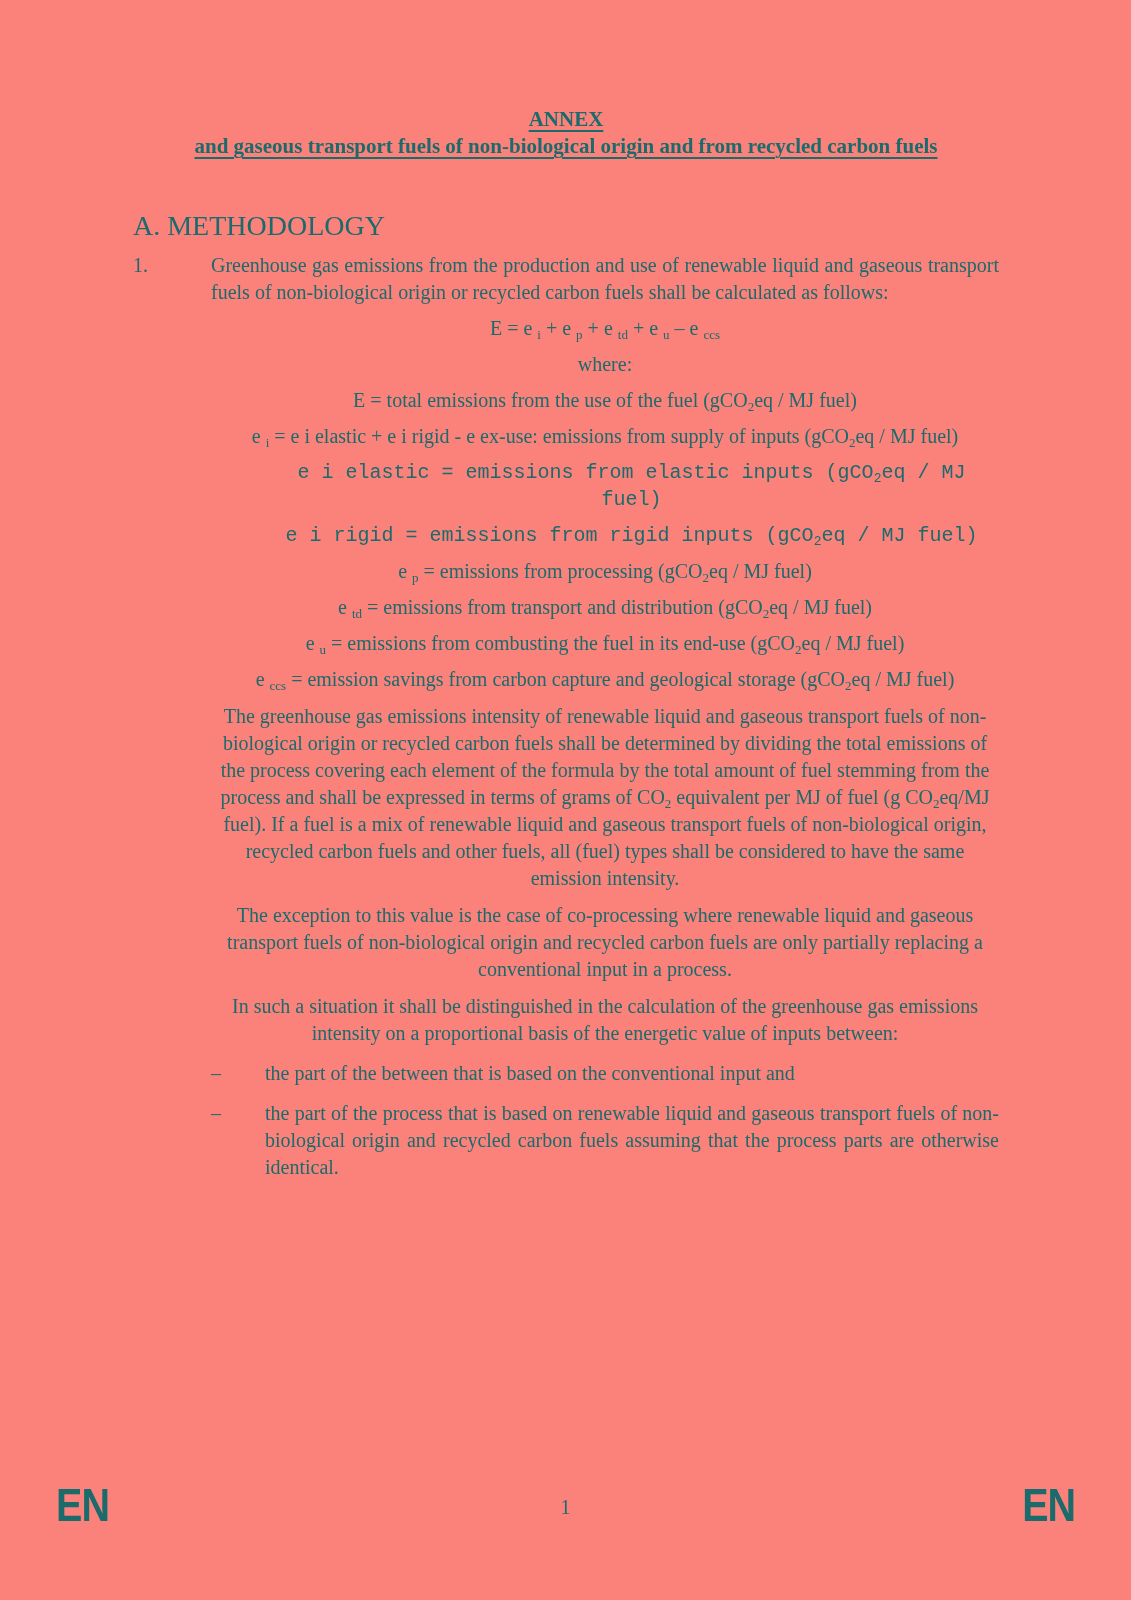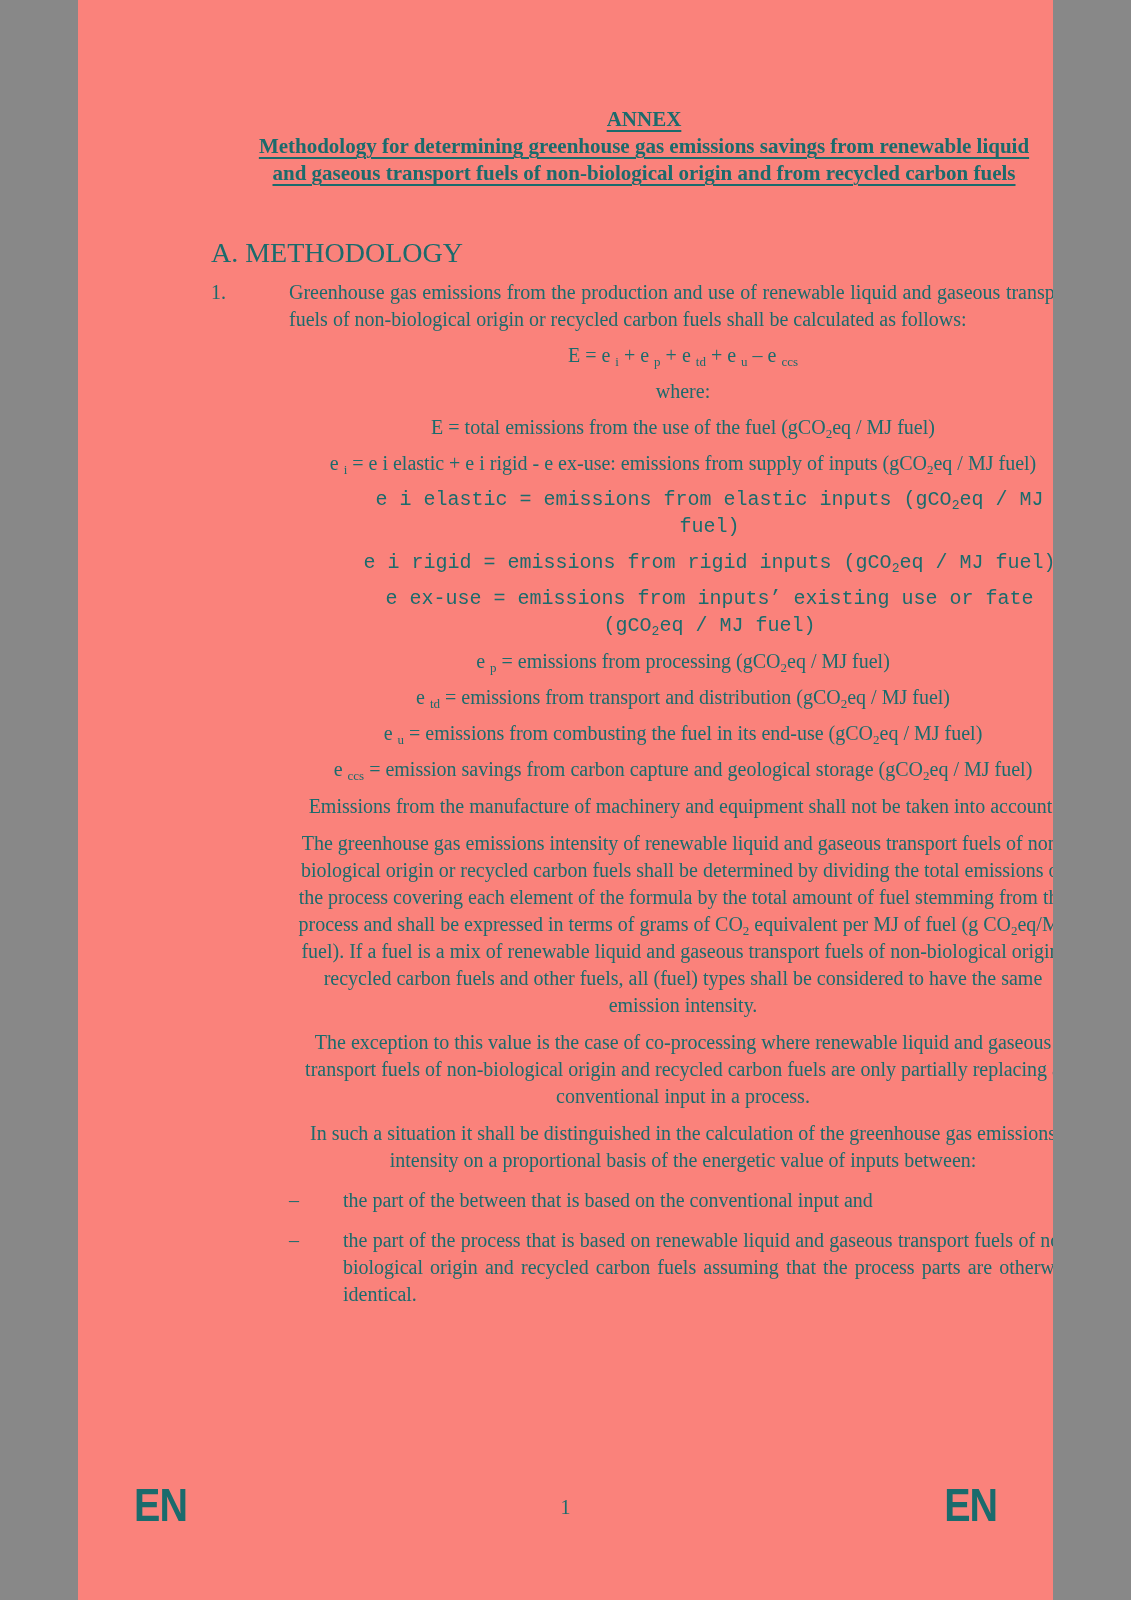--- a/index.html
+++ b/index.html
@@ -3,21 +3,21 @@
 <meta charset="utf-8">
 <style>
   :root {
     --bg: #FA827B;
     --fg: #1B6B6C;
   }
   * { box-sizing: border-box; }
   html, body { margin: 0; padding: 0; background: #888; }
   .page {
     position: relative;
-    width: 975px;
+    width: 1131px;
     height: 1600px;
     margin: 0 auto;
     background: var(--bg);
     color: var(--fg);
     font-family: "Liberation Serif", "DejaVu Serif", serif;
     font-size: 20px;
     line-height: 27px;
     overflow: hidden;
   }
   .content {
@@ -97,46 +97,43 @@
   }
 </style>
 </head>
 <body>
 
 <div class="page">
   <div class="content">
 
     <div class="title-block">
       <div><span class="title-line">ANNEX</span></div>
-      <div><span class="title-line">Methodology for determining greenhouse gas emissions savings from renewable liquid</span></div>
       <div><span class="title-line">and gaseous transport fuels of non-biological origin and from recycled carbon fuels</span></div>
     </div>
 
     <div class="section-heading">A. METHODOLOGY</div>
 
     <div class="numbered-item">
       <div class="item-number">1.</div>
       <div class="item-body just">Greenhouse gas emissions from the production and use of renewable liquid and gaseous transport fuels of non-biological origin or recycled carbon fuels shall be calculated as follows:</div>
     </div>
 
     <div class="line ind0">E = e <sub>i</sub> + e <sub>p</sub> + e <sub>td</sub> + e <sub>u</sub> – e <sub>ccs</sub></div>
 
     <div class="line ind0">where:</div>
 
     <div class="line ind0">E = total emissions from the use of the fuel (gCO<sub>2</sub>eq / MJ fuel)</div>
     <div class="line ind0 just">e <sub>i</sub> = e i elastic + e i rigid - e ex-use: emissions from supply of inputs (gCO<sub>2</sub>eq / MJ fuel)</div>
     <div class="line ind1">e i elastic = emissions from elastic inputs (gCO<sub>2</sub>eq / MJ fuel)</div>
     <div class="line ind1">e i rigid = emissions from rigid inputs (gCO<sub>2</sub>eq / MJ fuel)</div>
-    <div class="line ind1">e ex-use = emissions from inputs’ existing use or fate (gCO<sub>2</sub>eq / MJ fuel)</div>
     <div class="line ind0">e <sub>p</sub> = emissions from processing (gCO<sub>2</sub>eq / MJ fuel)</div>
     <div class="line ind0">e <sub>td</sub> = emissions from transport and distribution (gCO<sub>2</sub>eq / MJ fuel)</div>
     <div class="line ind0">e <sub>u</sub> = emissions from combusting the fuel in its end-use (gCO<sub>2</sub>eq / MJ fuel)</div>
     <div class="line ind0 just">e <sub>ccs</sub> = emission savings from carbon capture and geological storage (gCO<sub>2</sub>eq / MJ fuel)</div>
 
-    <div class="para ind0 just">Emissions from the manufacture of machinery and equipment shall not be taken into account.</div>
     <div class="para ind0 just">The greenhouse gas emissions intensity of renewable liquid and gaseous transport fuels of non-biological origin or recycled carbon fuels shall be determined by dividing the total emissions of the process covering each element of the formula by the total amount of fuel stemming from the process and shall be expressed in terms of grams of CO<sub>2</sub> equivalent per MJ of fuel (g CO<sub>2</sub>eq/MJ fuel). If a fuel is a mix of renewable liquid and gaseous transport fuels of non-biological origin, recycled carbon fuels and other fuels, all (fuel) types shall be considered to have the same emission intensity.</div>
     <div class="para ind0 just">The exception to this value is the case of co-processing where renewable liquid and gaseous transport fuels of non-biological origin and recycled carbon fuels are only partially replacing a conventional input in a process.</div>
     <div class="para ind0 just">In such a situation it shall be distinguished in the calculation of the greenhouse gas emissions intensity on a proportional basis of the energetic value of inputs between:</div>
 
     <div class="bullet">
       <div class="bullet-marker">–</div>
       <div class="bullet-text just">the part of the between that is based on the conventional input and</div>
     </div>
     <div class="bullet">
       <div class="bullet-marker">–</div>

